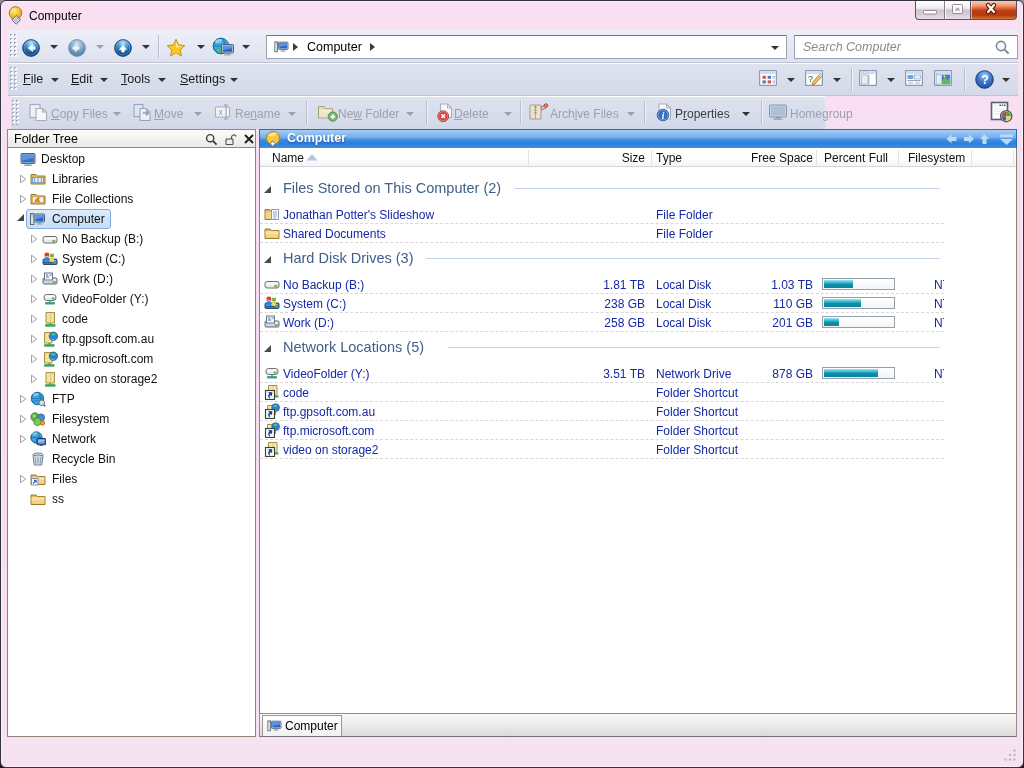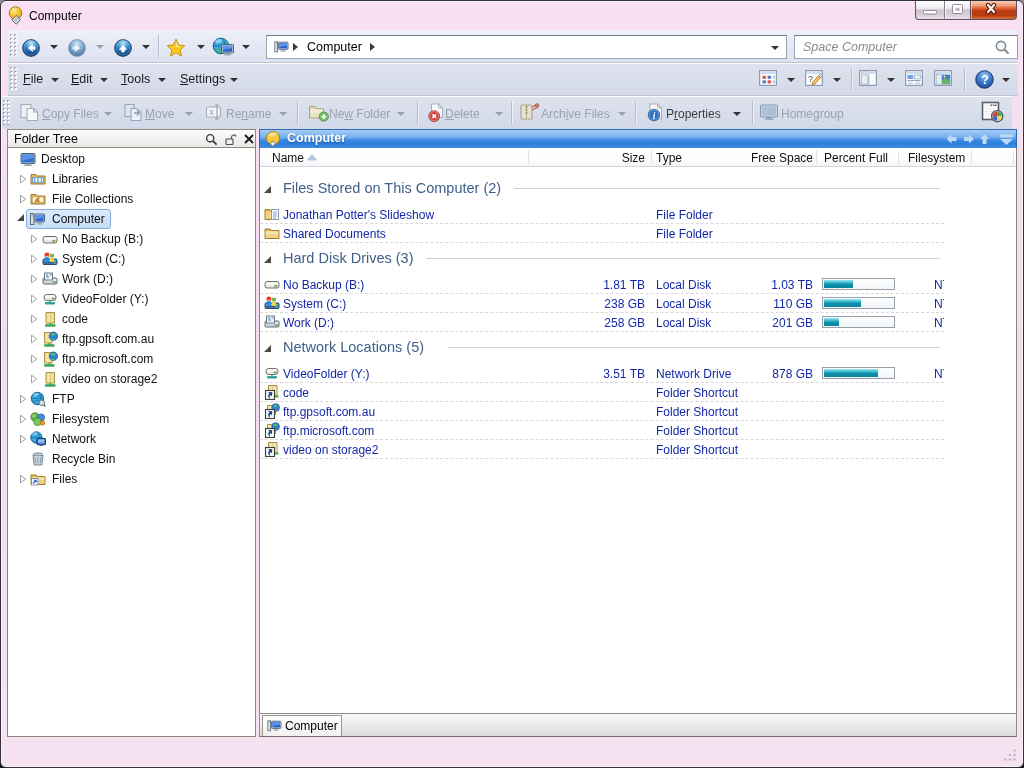--- a/index.html
+++ b/index.html
@@ -8,21 +8,21 @@
 
 #title{position:absolute;left:28px;top:8px;font-size:12px;color:#000}
 
 .wb{position:absolute;top:0;height:19px;border:1px solid #5c5260;border-top:none;background:linear-gradient(#ffffff 0%,#f0edf0 40%,#cdc5cd 50%,#d6cED6 75%,#e9e3e9 100%)}
 #wb-min{left:914px;width:30px;border-radius:0 0 0 4px}
 #wb-max{left:943px;width:27px;border-left:1px solid #8a7f8a;border-right:none;box-shadow:inset 1px 0 0 rgba(255,255,255,.7)}
 #wb-close{left:969px;width:47px;border-radius:0 0 4px 0;background:linear-gradient(#f6cdb9 0%,#ee9e78 25%,#d95526 45%,#bd3a10 55%,#b63c12 80%,#dc7336 100%);box-shadow:inset 1px 0 0 rgba(255,255,255,.55)}
 
 #navbar{position:absolute;left:7px;top:29px;width:1010px;height:33px;background:linear-gradient(#eef0f8,#dde2f0);border-bottom:1px solid #c3c0d2}
 #menubar{position:absolute;left:7px;top:62px;width:1010px;height:33px;background:linear-gradient(#dfe3ef,#d3d9e8);border-bottom:1px solid #c3c0d2;box-shadow:inset 0 1px 0 #fdfdfe}
-#toolbar{position:absolute;left:1px;top:95px;width:1010px;height:33px;background:linear-gradient(#dfe3ef,#d2d8e8);box-shadow:inset 0 1px 0 #fdfdfe}
+#toolbar{position:absolute;left:10px;top:95px;width:814px;height:33px;background:linear-gradient(#dfe3ef,#d2d8e8);box-shadow:inset 0 1px 0 #fdfdfe}
 .grip{position:absolute;width:7px;top:4px;bottom:4px;background-image:radial-gradient(circle at 2px 2px,#fff 1px,transparent 1.2px),radial-gradient(circle at 1px 1px,#a8a4b8 1px,transparent 1.2px);background-size:4px 4px}
 .caret{display:inline-block;width:0;height:0;border-left:4px solid transparent;border-right:4px solid transparent;border-top:4px solid #333;vertical-align:middle}
 .caret.dis{border-top-color:#9aa0ae}
 .tbtn{position:absolute;top:3px;height:27px;font-size:12px;color:#3f4042;white-space:nowrap}
 .tbtn.dis{color:#9ba1ad}
 .tsep{position:absolute;top:5px;height:23px;width:1px;background:#b6bccd;box-shadow:1px 0 0 #f0f2f8}
 .u{text-decoration:underline}
 .mtxt{top:9px;font-size:12.5px;color:#1a1a1a}
 
 #treehdr{position:absolute;left:6px;top:128px;width:249px;height:19px;background:linear-gradient(#fbfbfa,#e9e9e6);border:1px solid #8e8c82;font-size:12px;color:#000}
@@ -175,21 +175,21 @@
             <rect x="7.6" y="9.4" width="3" height="1.2" fill="#7d8f9d"></rect>
             <rect x="6.6" y="10.6" width="5" height="1.1" fill="#9aabb8"></rect>
           </svg>
         </span>
       <span class="abs" style="left:26px;top:7px;width:0;height:0;border-top:4.5px solid transparent;border-bottom:4.5px solid transparent;border-left:5.5px solid #3c3c3c"></span>
       <span class="abs" style="left:40px;top:4px;font-size:12.5px">Computer</span>
       <span class="abs" style="left:103px;top:7px;width:0;height:0;border-top:4.5px solid transparent;border-bottom:4.5px solid transparent;border-left:5.5px solid #3c3c3c"></span>
       <span class="caret abs" style="right:7px;top:10px"></span>
     </div>
     <div class="abs" style="left:786px;top:5px;width:224px;height:24px;background:#fff;border:1px solid #98a3b4;border-top-color:#6f7a88">
-      <span class="abs" style="left:8px;top:4px;font-size:12.5px;font-style:italic;color:#8b8b8b">Space Computer</span>
+      <span class="abs" style="left:8px;top:4px;font-size:12.5px;font-style:italic;color:#8b8b8b">Search Computer</span>
       <span class="abs" style="right:6px;top:3px">
           <svg width="17" height="17" viewBox="0 0 17 17">
             <circle cx="7" cy="7" r="4.6" fill="none" stroke="#7e8790" stroke-width="1.6"></circle>
             <circle cx="7" cy="7" r="3.4" fill="#e8f2fa" opacity="0.6"></circle>
             <path d="M10.5 10.5 L14.6 14.6" stroke="#7e8790" stroke-width="2"></path>
           </svg>
         </span>
     </div>
   </div>
   <div id="menubar">
@@ -667,20 +667,30 @@
         <span class="abs" style="left:29px;top:2px">
           <svg width="16" height="16" viewBox="0 0 16 16">
             <path d="M1 4 L1 13.5 L15 13.5 L15 5.6 L7.4 5.6 L6 4 Z" fill="#e3b85c" stroke="#9d7b2d" stroke-width="1"></path>
             <path d="M1.7 6.3 L14.3 6.3 L14.3 12.8 L1.7 12.8 Z" fill="#f0d489"></path>
             <path d="M1.7 6.3 L14.3 6.3 L14.3 9 L1.7 9 Z" fill="#f6e3ab"></path>
             <rect x="1.5" y="7.5" width="6.5" height="6.5" fill="#fff" stroke="#7a87a0" stroke-width="0.9"></rect>
             <path d="M3 12.5 L6.2 9.3 M6.2 9.3 L6.2 11.6 M6.2 9.3 L4 9.3" stroke="#2f5fd0" stroke-width="1.2" fill="none"></path>
           </svg>
         </span>
         <span class="lbl" style="left:51px">Files</span>
+      </div>
+    <div class="ti" style="top:488px">
+        <span class="abs" style="left:29px;top:2px">
+          <svg width="16" height="16" viewBox="0 0 16 16">
+            <path d="M1 4 L1 13.5 L15 13.5 L15 5.6 L7.4 5.6 L6 4 Z" fill="#e3b85c" stroke="#9d7b2d" stroke-width="1"></path>
+            <path d="M1.7 6.3 L14.3 6.3 L14.3 12.8 L1.7 12.8 Z" fill="#f0d489"></path>
+            <path d="M1.7 6.3 L14.3 6.3 L14.3 9 L1.7 9 Z" fill="#f6e3ab"></path>
+          </svg>
+        </span>
+        <span class="lbl" style="left:51px">ss</span>
       </div>
   </div>
   <div id="bluebar">
       <span class="abs" style="left:5px;top:1px">
         <svg width="17" height="17" viewBox="0 0 17 17">
           <circle cx="8" cy="7.2" r="6.6" fill="#f6c73f" stroke="#a87f1c" stroke-width="1"></circle>
           <path d="M3 4.8 a6.6 6.6 0 0 1 9.4 -2.2 c-1.7 2.2 -6 3.9 -9.4 2.2 Z" fill="#fbe491"></path>
           <path d="M7.8 10 l2.7 2.7 l-2.7 2.7 l-2.7 -2.7 Z" fill="#f5f5fb" stroke="#5a5a78" stroke-width="0.9"></path>
         </svg>
       </span>

